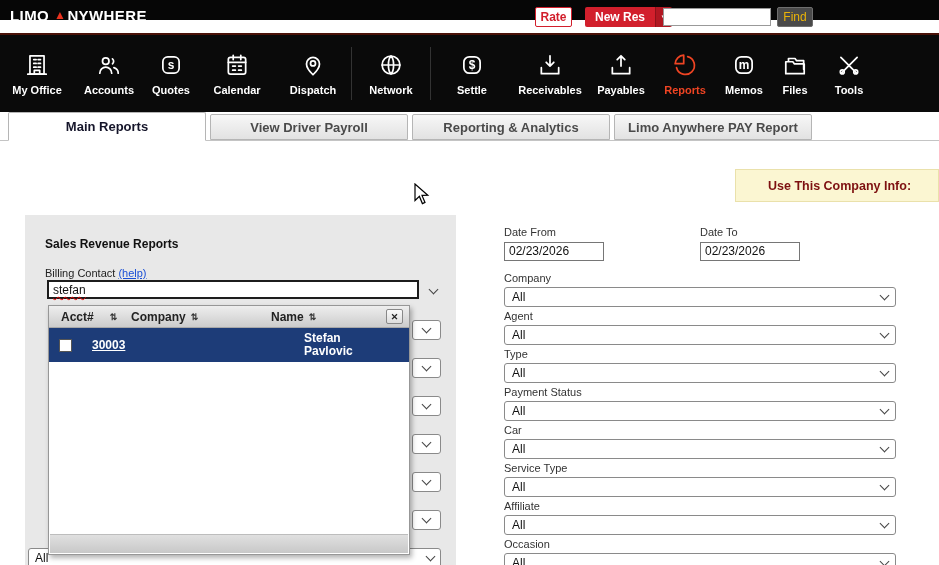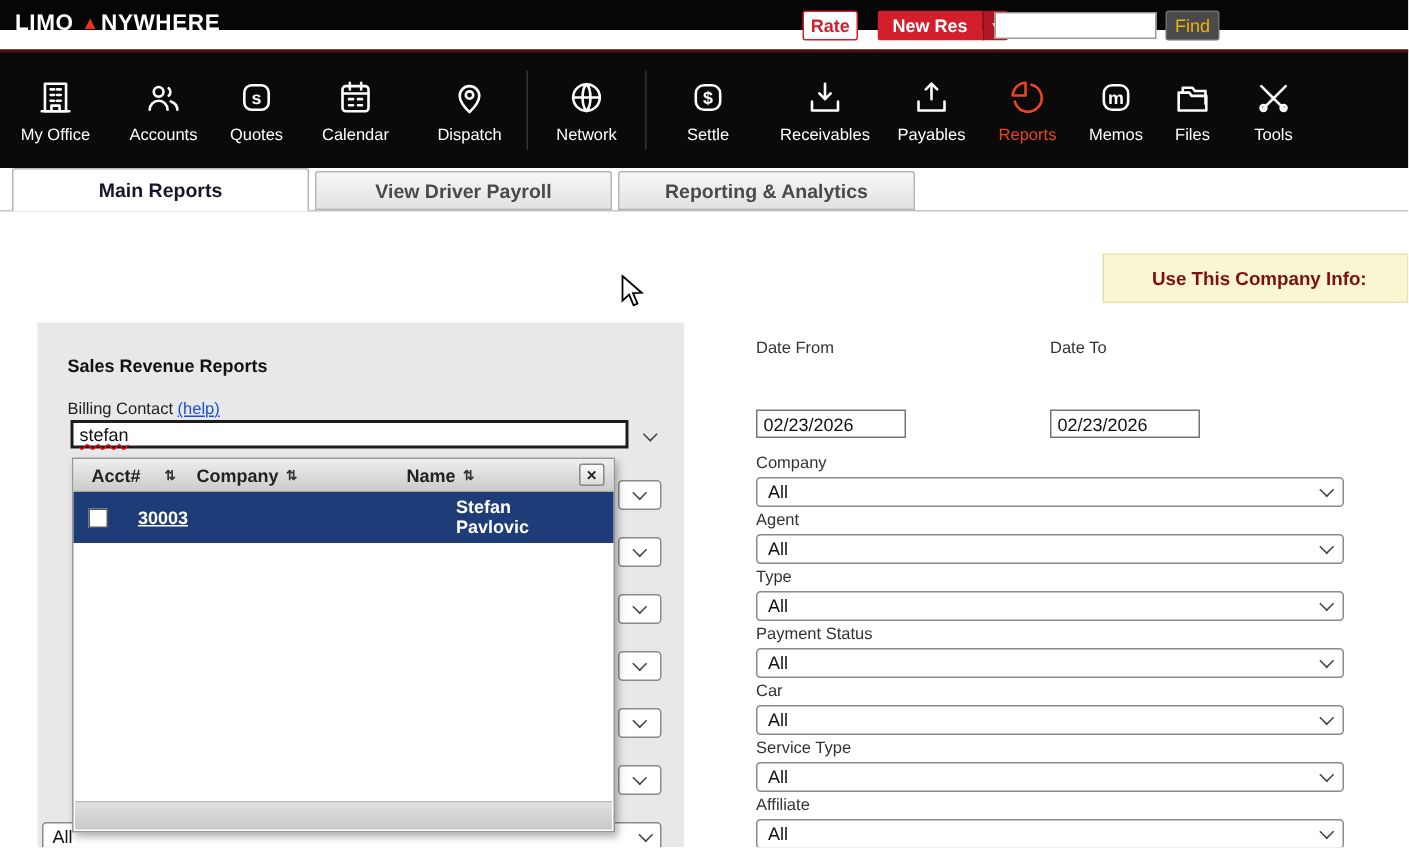--- a/index.html
+++ b/index.html
@@ -16,21 +16,21 @@
   .newres .main { background:#d21f2c; color:#fff; font-weight:bold; font-size:12px; padding:0 10px; display:flex; align-items:center; }
   .newres .arrow { background:#b11722; width:17px; display:flex; align-items:center; justify-content:center; color:#fff; font-size:8px; border-left:1px solid #8f121b; }
   .tb-search { position:absolute; left:663px; top:8px; width:108px; height:18px; border:1px solid #999; background:#fff; font-size:12px; padding:0 3px; }
   .find-btn { position:absolute; left:777px; top:7px; width:36px; height:20px; background:#4a4a4a; border:1px solid #6e6e6e; color:#eab308; font-size:12px; border-radius:2px; display:flex; align-items:center; justify-content:center; cursor:pointer;text-align:center; }
 
   
   .nav { position:absolute; left:0; top:33px; width:939px; height:79px; background:#0a0a0a; border-top:2px solid #4a1208; display:flex; align-items:stretch; }
   .nav-item { display:flex; flex-direction:column; align-items:center; justify-content:center; gap:6px; color:#fff; cursor:pointer; flex:none; }
   .nav-item svg { width:26px; height:26px; stroke:currentColor; fill:none; stroke-width:1.6; stroke-linecap:round; stroke-linejoin:round; }
   .nav-item svg text { fill:currentColor; stroke:none; font:bold 11px "Liberation Sans",sans-serif; }
-  .nav-item .lbl { font-size:11px; font-weight:normal; white-space:nowrap; }
+  .nav-item .lbl { font-size:11px; font-weight:bold; white-space:nowrap; }
   .nav-item.active { color:#ef4423; }
   .nav-sep { width:1px; background:#333; margin:12px 1px; flex:none; }
 
   
   .tabs { position:absolute; left:0; top:112px; width:939px; height:29px; background:#fff; border-bottom:1px solid #c4c4c4; padding-left:8px; display:flex; align-items:flex-end; gap:4px; }
   .tab { width:198px; height:26px; border:1px solid #b5b5b5; background:linear-gradient(#f7f7f7,#e2e2e2); display:flex; align-items:center; justify-content:center; font-size:13px; font-weight:bold; color:#4a4a4a; border-radius:2px 2px 0 0; cursor:pointer; }
   .tab.active { height:29px; margin-bottom:-1px; background:#fff; border-bottom:1px solid #fff; color:#15152a; }
 
   
   .notice { position:absolute; left:735px; top:169px; width:204px; height:33px; background:#fbf6d2; border:1px solid #eae1ab; display:flex; align-items:center; padding-left:32px; font-size:12.5px; font-weight:bold; color:#7d1010; white-space:nowrap; overflow:hidden; }
@@ -61,21 +61,21 @@
   .row-cb { width:13px; height:13px; background:#fff; border:1px solid #555; margin-left:10px; flex:none; cursor:pointer; }
   .row-acct { margin-left:20px; width:212px;text-decoration:underline; }
   .row-name { line-height:13px; }
   .popup-scroll { position:absolute; left:1px; right:1px; bottom:1px; height:19px; background:linear-gradient(#e0e0e0,#c8c8c8); border-top:1px solid #bdbdbd; cursor:pointer; }
 
   
   .rform { position:absolute; left:504px; top:226px; width:392px; }
   .f-label { font-size:11px; color:#333; height:13px; margin-bottom:2px; }
   .daterow { display:flex; margin-bottom:11px; }
   .dgroup { width:200px; }
-  .dinput { width:100px; height:19px; border:1px solid #767676; font-size:12px; padding:0 4px; font-family:"Liberation Sans",sans-serif; color:#111;margin-top:32px; }
+  .dinput { width:100px; height:19px; border:1px solid #767676; font-size:12px; padding:0 4px; font-family:"Liberation Sans",sans-serif; color:#111; }
   .fgroup { margin-bottom:3px; }
   .sel { height:20px; width:392px; border:1px solid #8a8a8a; border-radius:3px; background:#fff; display:flex; align-items:center; padding:0 7px; font-size:12px; color:#111; cursor:pointer; }
   .sel .chev { margin-left:auto; }
 
   
   .cursor { position:absolute; left:413px; top:183px; z-index:20; pointer-events:none; }
 </style>
 </head>
 <body>
 
@@ -187,20 +187,21 @@
           <circle cx="18.2" cy="18.4" r="1.8"></circle>
         </svg>
       <span class="lbl">Tools</span>
     </div>
   </div>
 
   <div class="tabs">
     <div class="tab active">Main Reports</div>
     <div class="tab">View Driver Payroll</div>
     <div class="tab">Reporting &amp; Analytics</div>
+    <div class="tab">Limo Anywhere PAY Report</div>
   </div>
 
   <div class="notice">
     <span>Use This Company Info:</span>
   </div>
 
   <div class="panel">
     <div class="panel-title">Sales Revenue Reports</div>
     <div class="bc-label">
       <span>Billing Contact</span>

